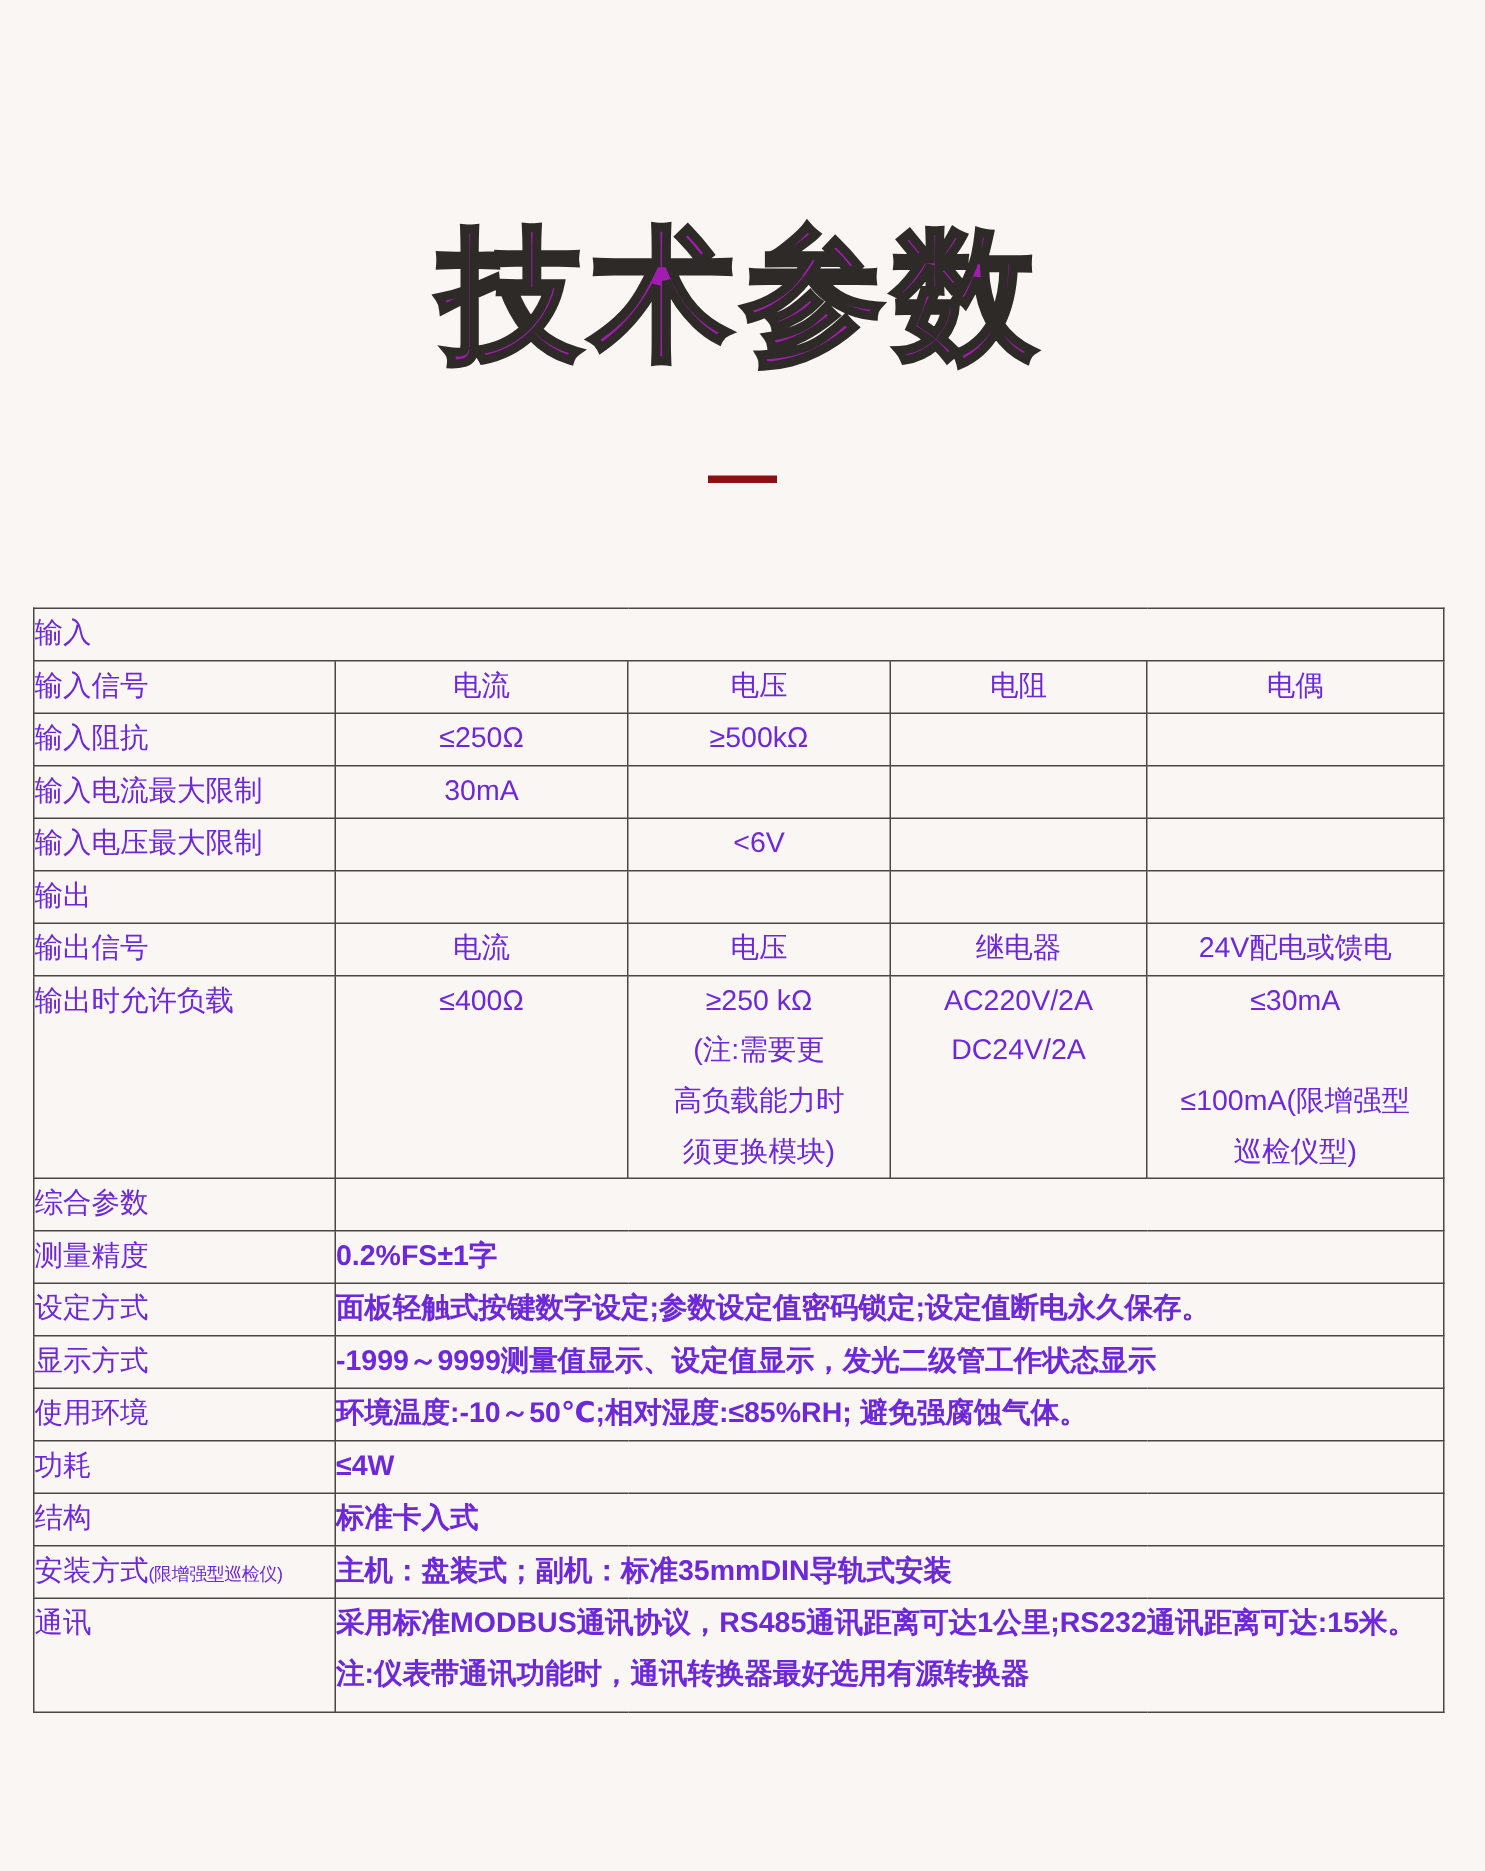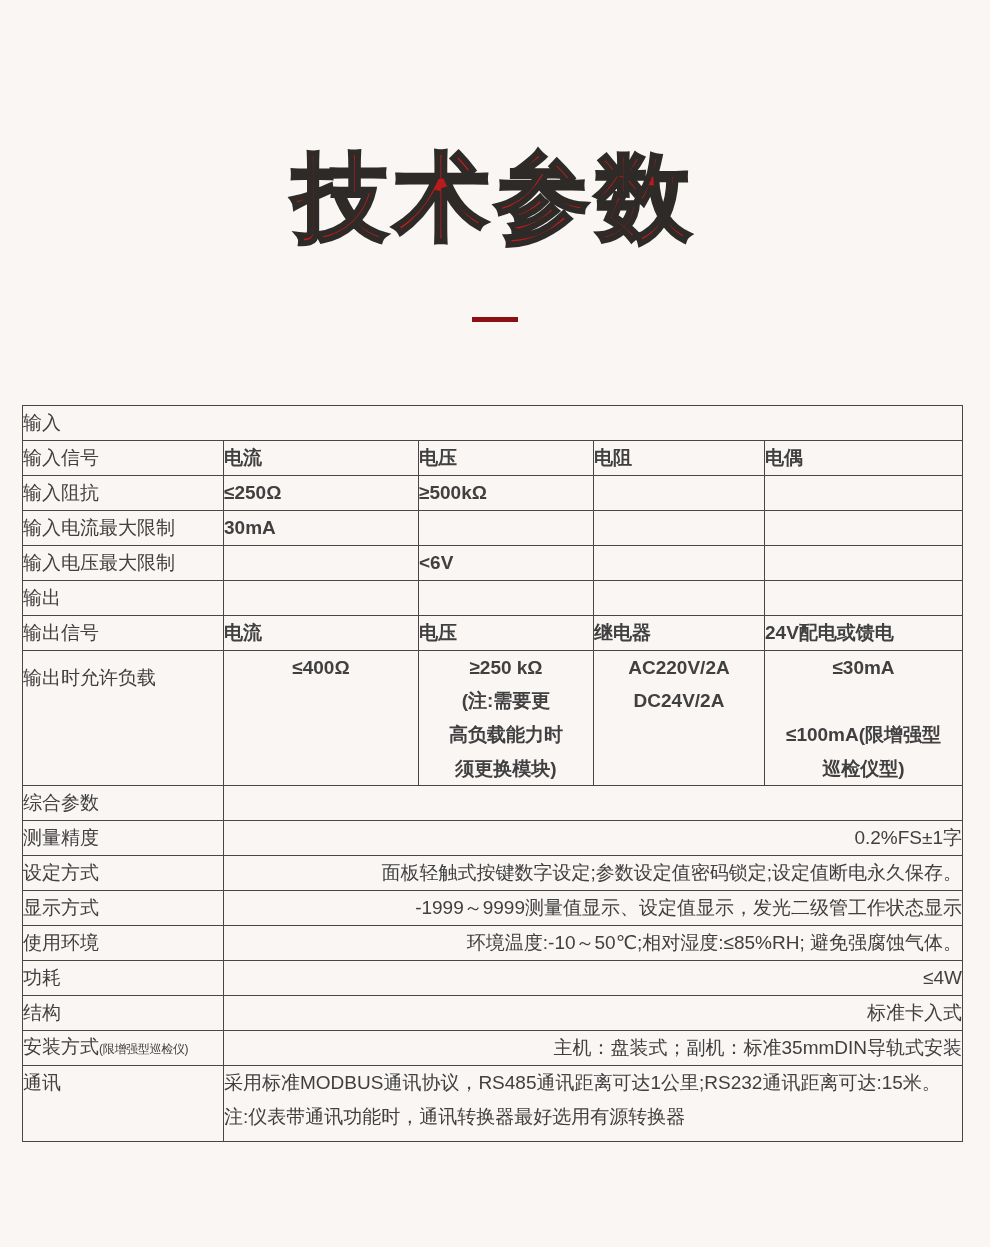--- a/index.html
+++ b/index.html
@@ -12,59 +12,59 @@
   .page{position:relative;width:990px;height:1247px;overflow:hidden;}
 
   .title{
     margin:0;
     padding-top:140px;
     text-align:center;
     font-size:95px;
     line-height:115px;
     font-weight:900;
     letter-spacing:6px;
-    color:#b91c1c;
+    color:#a21caf;
     -webkit-text-stroke:3px #2d2a27;
   }
   .title-dash{
     width:46px;height:5px;
     margin:62px auto 0 auto;
     background:#8c1013;
   }
 
   table.spec{
     position:absolute;
     left:22px;top:405px;
     width:940px;
     border-collapse:collapse;
     table-layout:fixed;
     font-size:19px;
-    color:#404040;
+    color:#6d28d9;
   }
   table.spec td{
     border:1.6px solid #4c4643;
     height:34px;
     padding:0;
     line-height:22px;
     overflow:hidden;
     white-space:nowrap;
   }
   col.c0{width:201px;}
   col.c1{width:195px;}
   col.c2{width:175px;}
   col.c3{width:171px;}
   col.c4{width:198px;}
 
   td.lbl{text-align:left;padding-left:9px;}
-  td.ctr{text-align:left;font-weight:bold;}
-  td.val{text-align:right;padding-left:9px;}
+  td.ctr{text-align:center;}
+  td.val{text-align:left;padding-left:9px;font-weight:bold;}
 
   tr.tall td{vertical-align:top;}
   tr.tall{height:135px;}
-  tr.tall td.lbl{padding-top:16px;margin-left:45px;}
+  tr.tall td.lbl{padding-top:6px;margin-left:45px;}
   .ln{height:33.6px;display:flex;align-items:center;justify-content:center;}
 
   tr.comm-row{height:76px;}
   tr.comm-row td{vertical-align:top;}
   tr.comm-row td.lbl{padding-top:6px;}
   .cln{height:34px;display:flex;align-items:center;}
 
   .lbl-note{font-size:12px;letter-spacing:-0.3px;}
 </style>
 </head>

